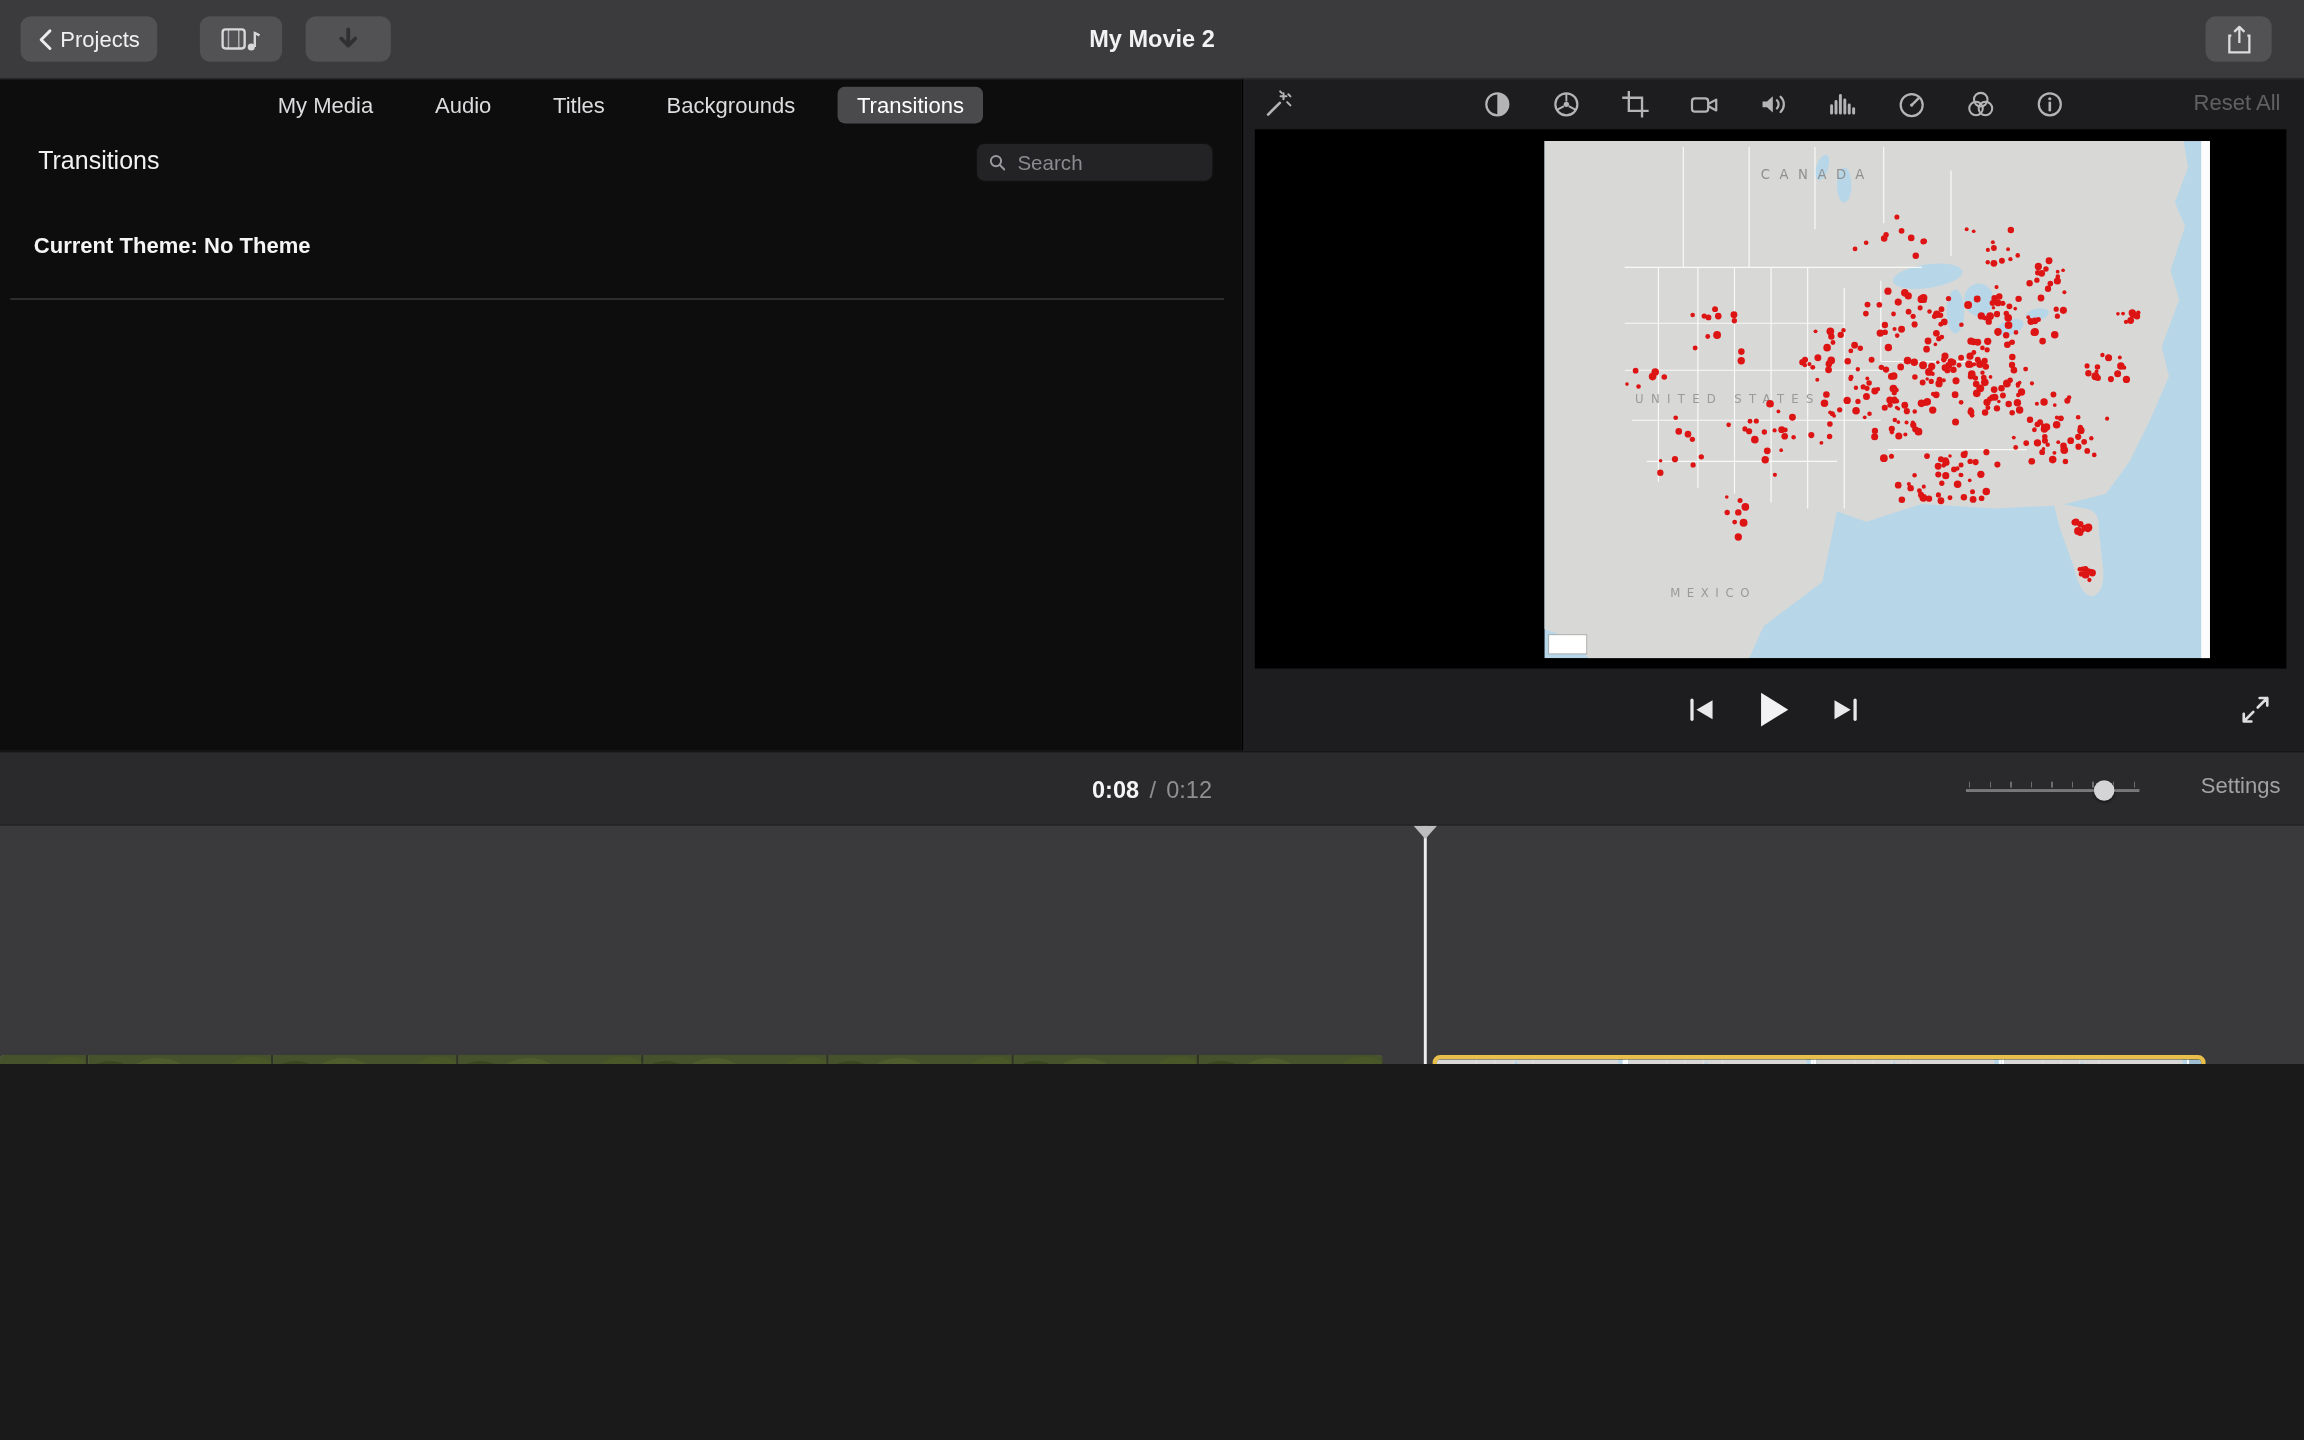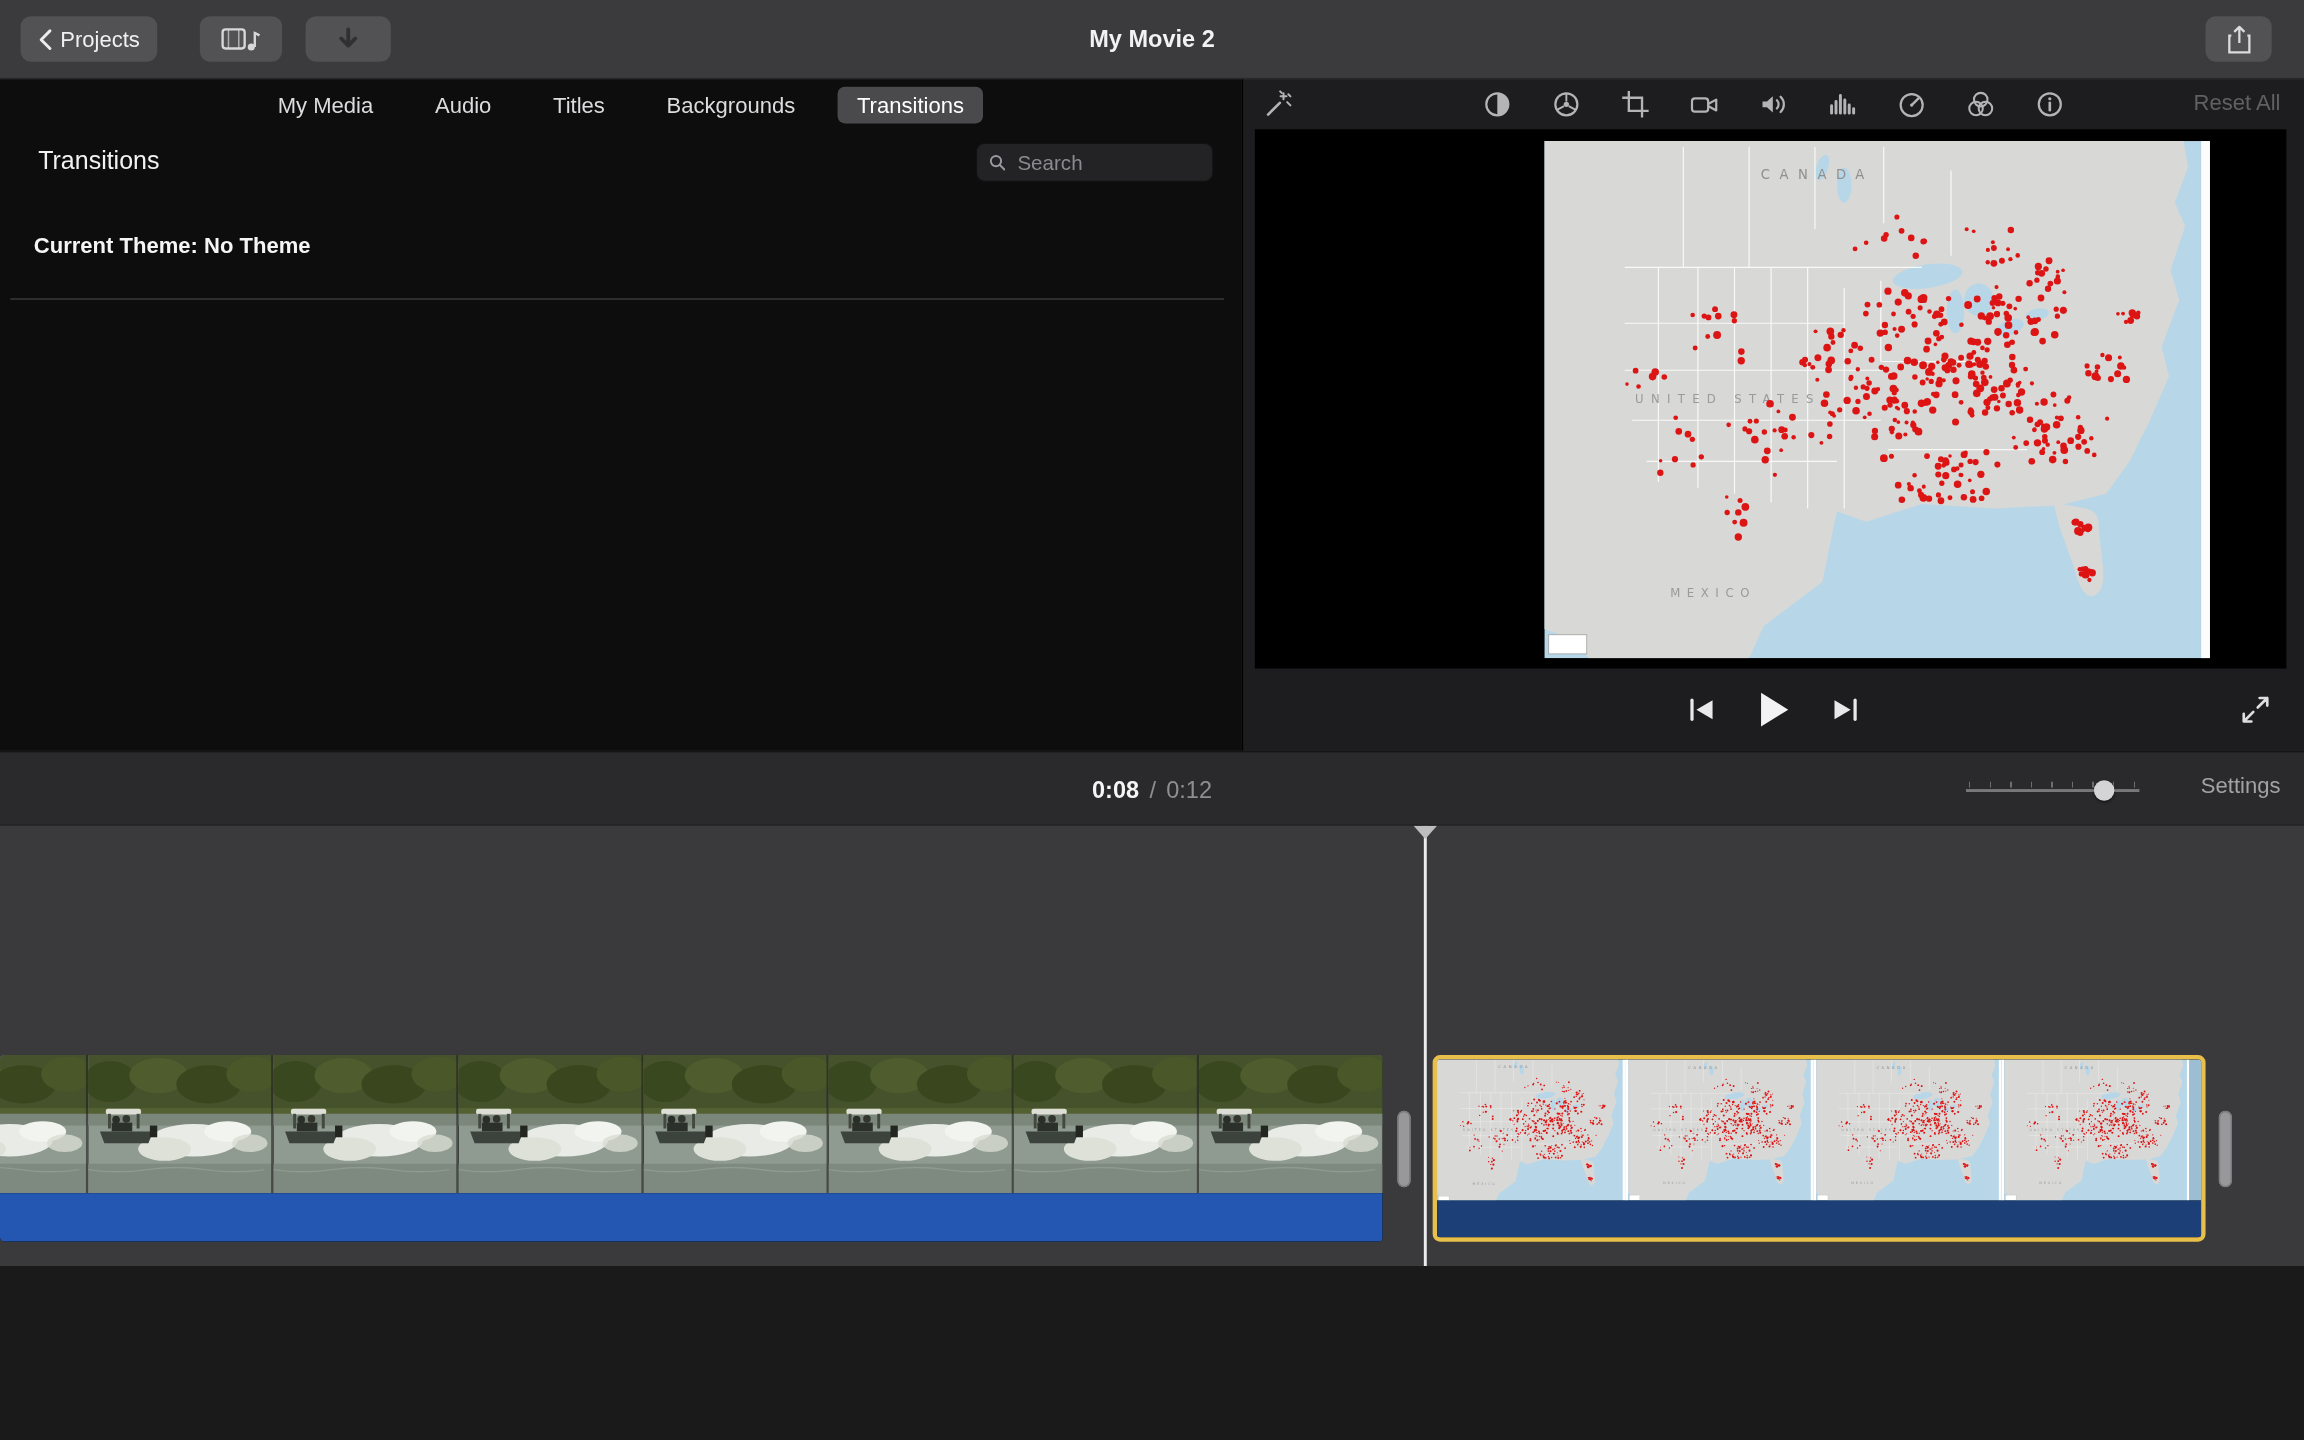--- a/index.html
+++ b/index.html
@@ -1,17 +1,17 @@
 <!DOCTYPE html>
 <html><head>
 <meta charset="utf-8">
 <style>
   html,body{margin:0;padding:0;background:#1a1a1a;}
   *{box-sizing:border-box;}
-  #stage{width:2304px;height:1266px;overflow:hidden;position:relative;}
+  #stage{width:2304px;height:1064px;overflow:hidden;position:relative;}
   #app{width:1568px;height:980px;transform:scale(1.469387755);transform-origin:0 0;
        position:relative;font-family:"Liberation Sans","DejaVu Sans",sans-serif;
        background:#3a3a3c;color:#e8e8ea;-webkit-font-smoothing:antialiased;}
 
   
   .toolbar{position:absolute;left:0;top:0;width:1568px;height:54px;background:#3b3b3d;
            border-bottom:1px solid #28282a;}
   .pillbtn{position:absolute;top:11px;height:31px;background:#525255;border-radius:7px;
            display:flex;align-items:center;justify-content:center;gap:5px;padding:0 12px;cursor:default;}
   .btn-projects{left:14px;}

